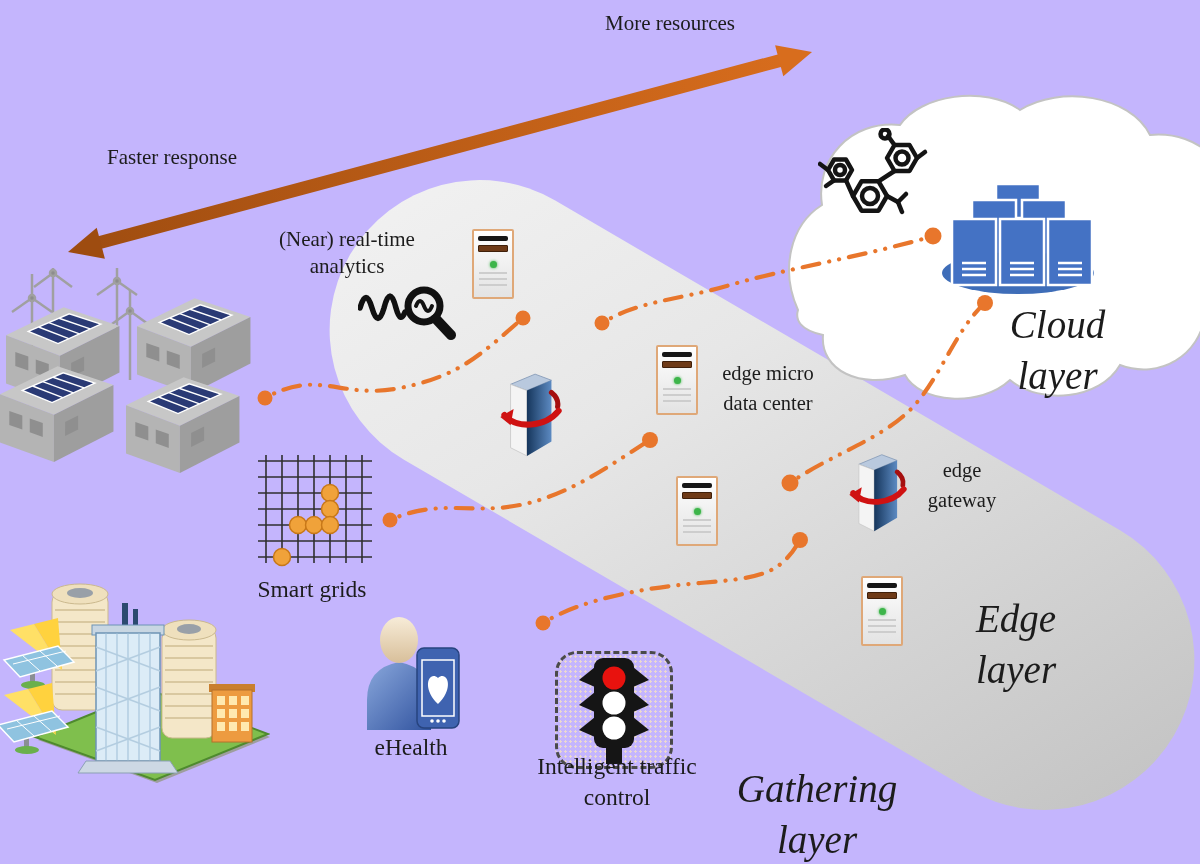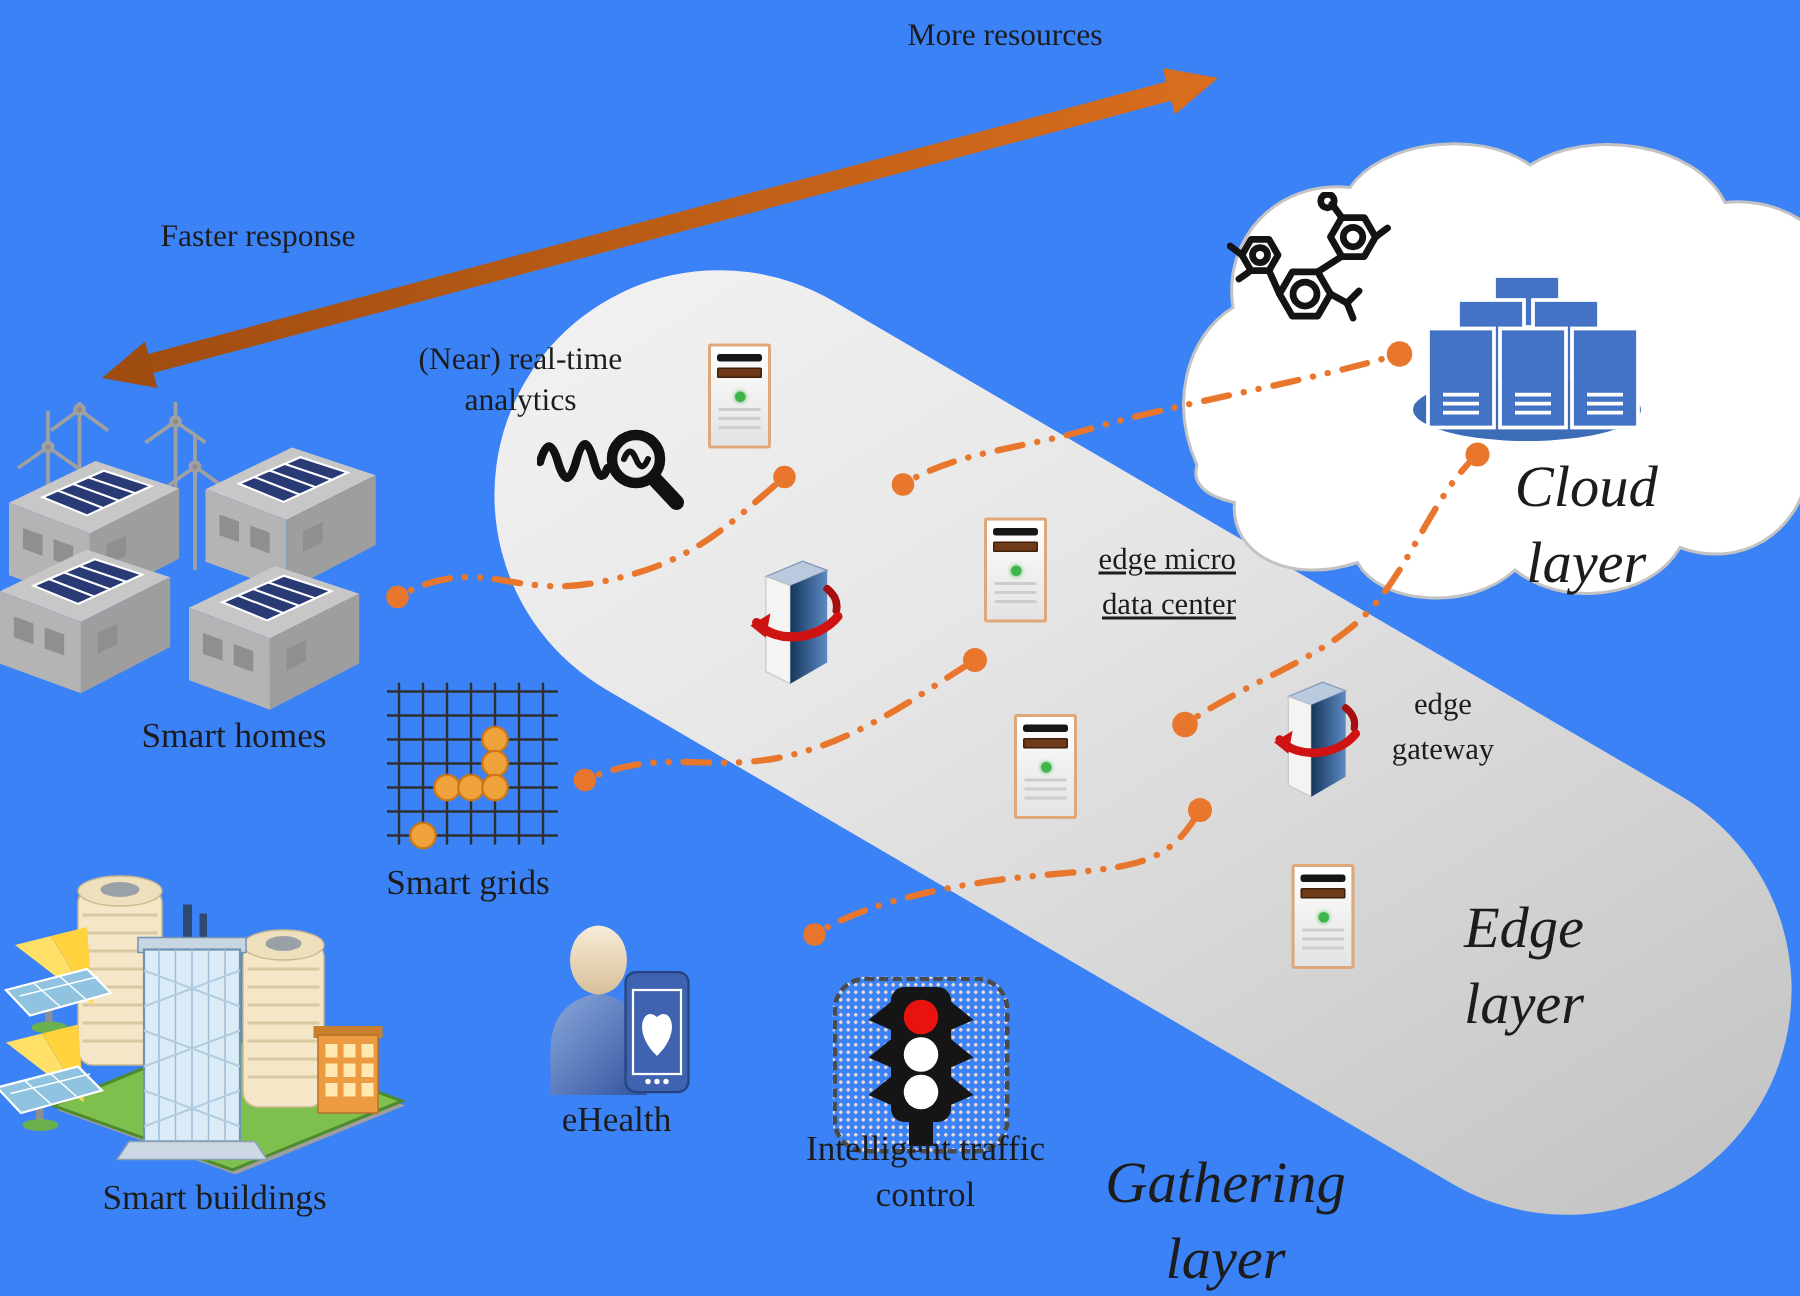--- a/index.html
+++ b/index.html
@@ -1,20 +1,20 @@
 <!DOCTYPE html>
 <html><head>
 <meta charset="utf-8">
 <style>
   html,body{margin:0;padding:0;background:#fff;}
-  #canvas{position:relative;width:1200px;height:864px;overflow:hidden;background:#3b82f6;
+  #canvas{position:relative;width:1200px;height:864px;overflow:hidden;background:#c4b5fd;
           font-family:"Liberation Serif",serif;color:#1c1c1c;}
   .abs{position:absolute;}
   .lbl{position:absolute;text-align:center;line-height:1.3;color:#1c1c1c;}
-  .left{text-align:right;text-decoration:underline;}
+  .left{text-align:center;}
   .s20{font-size:20.5px;}
   .s21{font-size:21px;}
   .s24{font-size:23.5px;}
   .s28{font-size:39px;font-style:italic;}
   
   .capsule{position:absolute;left:285px;top:345px;width:954px;height:300px;border-radius:150px;
            transform:rotate(30.28deg);
            background:linear-gradient(118deg,#f2f2f2 0%,#e7e7e7 35%,#d6d6d6 65%,#c2c2c2 100%);}
   
   .server{position:absolute;width:42px;height:70px;background:linear-gradient(180deg,#ffffff,#efefef 55%,#e3e3e3);
@@ -391,18 +391,16 @@
   </div>
 
   <div class="lbl s21" style="left:595px;top:10px;width:150px">More resources</div>
   <div class="lbl s21" style="left:97px;top:144px;width:150px">Faster response</div>
   <div class="lbl s28" style="left:1000px;top:300px;width:115px">Cloud layer</div>
   <div class="lbl s21" style="left:258px;top:226px;width:178px">(Near) real-time analytics</div>
   <div class="lbl s20 left" style="left:712px;top:359px;width:112px;line-height:1.45">edge micro data center</div>
   <div class="lbl s20" style="left:916px;top:456px;width:92px;line-height:1.45">edge gateway</div>
   <div class="lbl s28" style="left:950px;top:594px;width:132px">Edge layer</div>
   <div class="lbl s28" style="left:733px;top:764px;width:168px">Gathering layer</div>
-  <div class="lbl s24" style="left:56px;top:476px;width:200px">Smart homes</div>
   <div class="lbl s24" style="left:222px;top:574px;width:180px">Smart grids</div>
-  <div class="lbl s24" style="left:33px;top:784px;width:220px">Smart buildings</div>
   <div class="lbl s24" style="left:351px;top:732px;width:120px">eHealth</div>
   <div class="lbl s24" style="left:517px;top:751px;width:200px">Intelligent traffic control</div>
 </div>
 
 </body></html>

